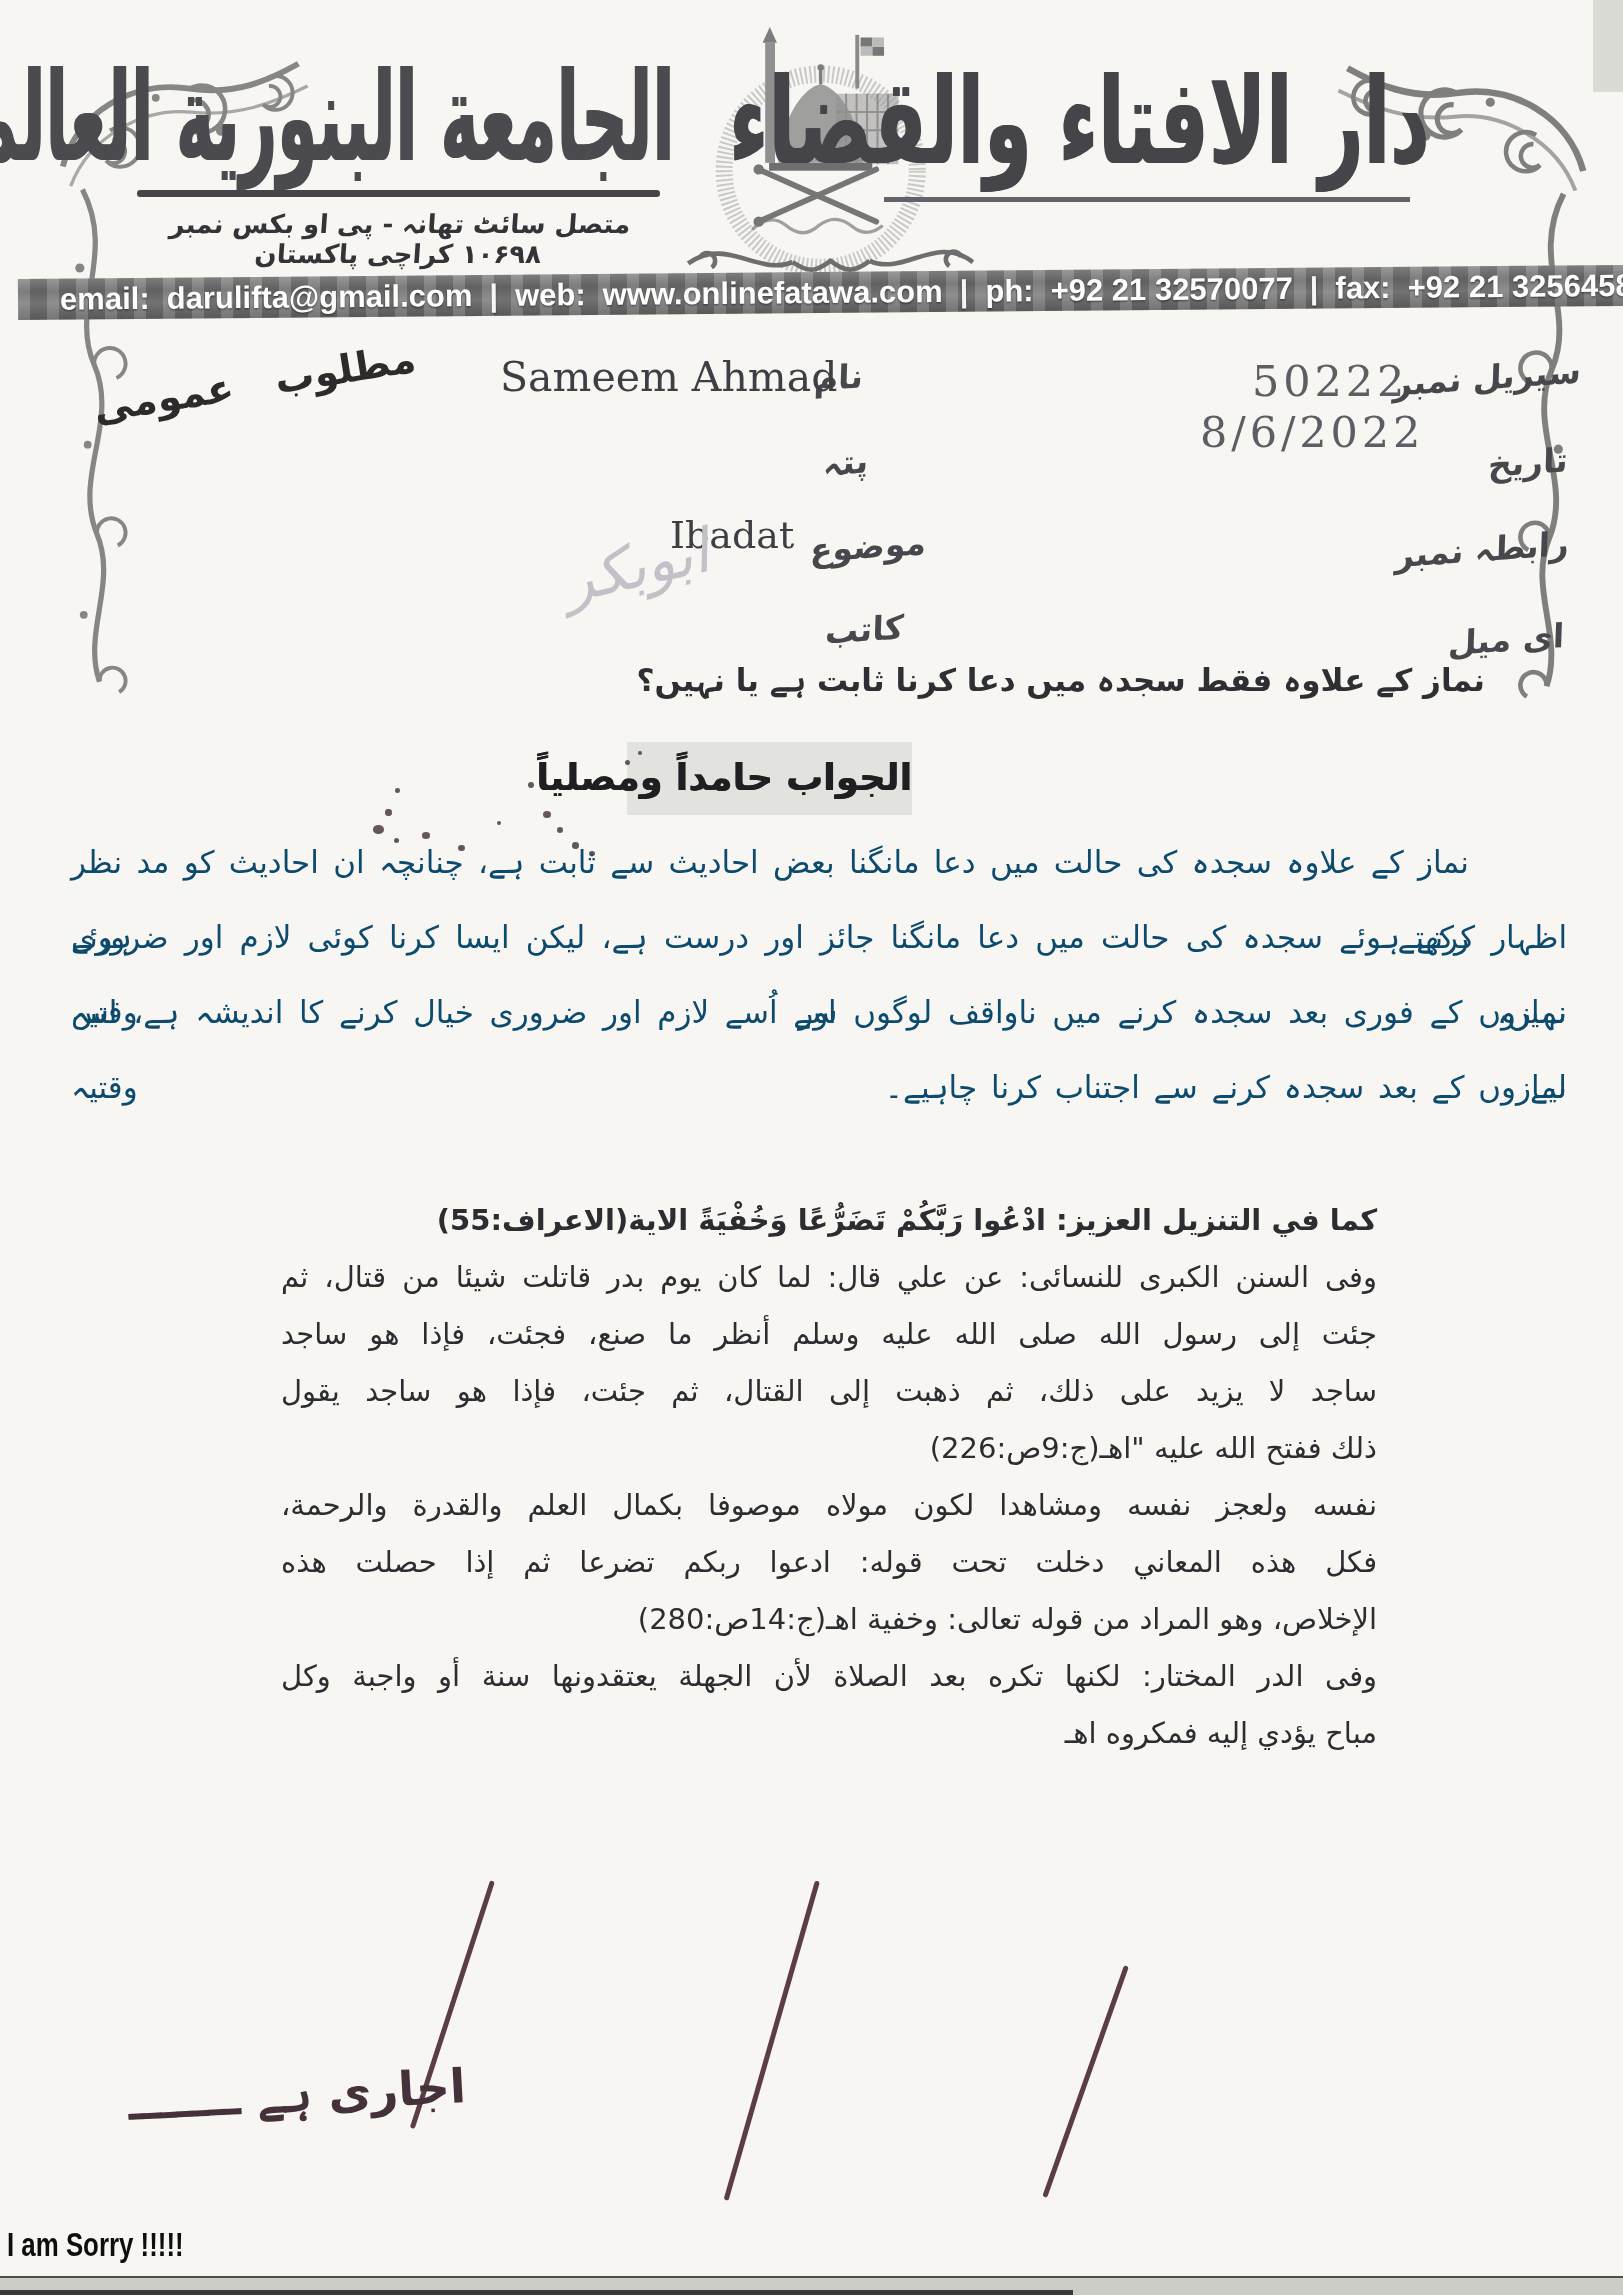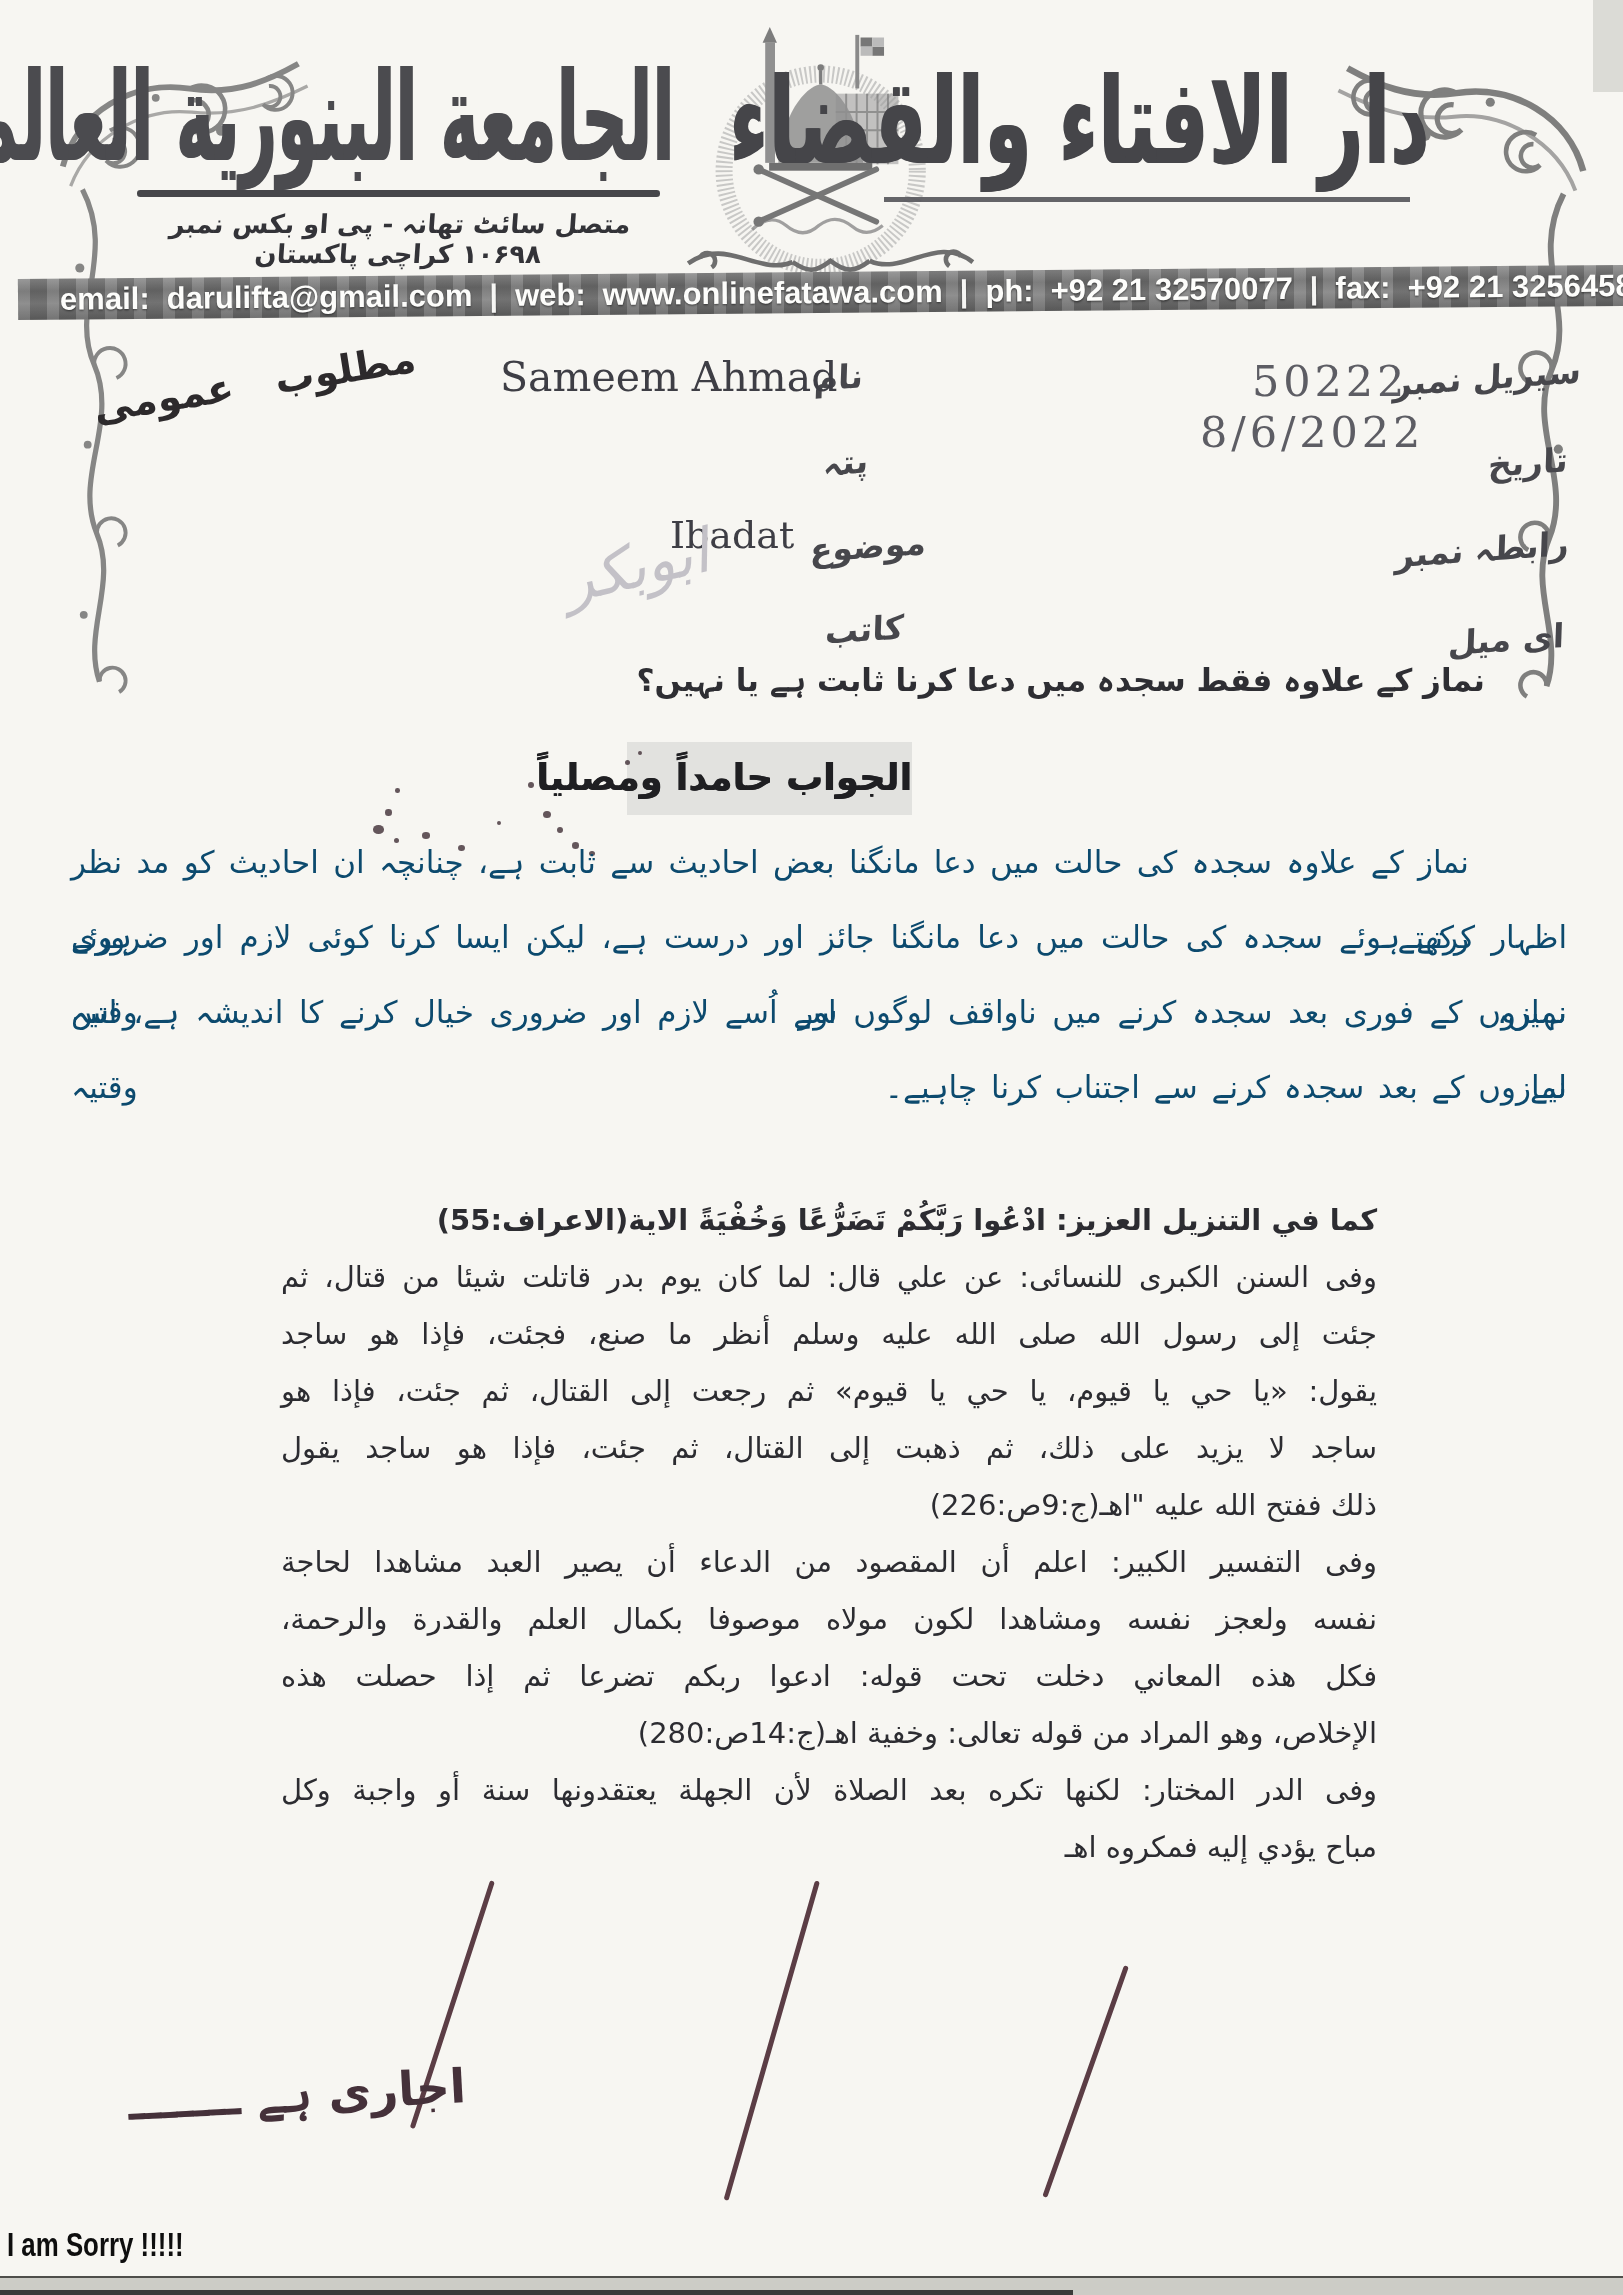--- a/index.html
+++ b/index.html
@@ -200,24 +200,22 @@
     <div class="uline first">نماز کے علاوہ سجدہ کی حالت میں دعا مانگنا بعض احادیث سے ثابت ہے، چنانچہ ان احادیث کو مد نظر رکھتے ہوئے</div>
     <div class="uline">اظہار کرتے ہوئے سجدہ کی حالت میں دعا مانگنا جائز اور درست ہے، لیکن ایسا کرنا کوئی لازم اور ضروری نہیں، اور وقتیہ</div>
     <div class="uline">نمازوں کے فوری بعد سجدہ کرنے میں ناواقف لوگوں سے اُسے لازم اور ضروری خیال کرنے کا اندیشہ ہے، اس لیے وقتیہ</div>
     <div class="uline last">نمازوں کے بعد سجدہ کرنے سے اجتناب کرنا چاہیے۔</div>
   </div>
 
   <div class="abs arab-block">
     <div class="aline short bold">كما في التنزيل العزيز: ادْعُوا رَبَّكُمْ تَضَرُّعًا وَخُفْيَةً الاية(الاعراف:55)</div>
     <div class="aline">وفى السنن الكبرى للنسائى: عن علي قال: لما كان يوم بدر قاتلت شيئا من قتال، ثم</div>
     <div class="aline">جئت إلى رسول الله صلى الله عليه وسلم أنظر ما صنع، فجئت، فإذا هو ساجد</div>
-    <div class="aline">يقول: «يا حي يا قيوم، يا حي يا قيوم» ثم رجعت إلى القتال، ثم جئت، فإذا هو</div>
     <div class="aline">ساجد لا يزيد على ذلك، ثم ذهبت إلى القتال، ثم جئت، فإذا هو ساجد يقول</div>
     <div class="aline short">ذلك ففتح الله عليه "اهـ(ج:9ص:226)</div>
-    <div class="aline">وفى التفسير الكبير: اعلم أن المقصود من الدعاء أن يصير العبد مشاهدا لحاجة</div>
     <div class="aline">نفسه ولعجز نفسه ومشاهدا لكون مولاه موصوفا بكمال العلم والقدرة والرحمة،</div>
     <div class="aline">فكل هذه المعاني دخلت تحت قوله: ادعوا ربكم تضرعا ثم إذا حصلت هذه</div>
     <div class="aline short">الإخلاص، وهو المراد من قوله تعالى: وخفية اهـ(ج:14ص:280)</div>
     <div class="aline">وفى الدر المختار: لكنها تكره بعد الصلاة لأن الجهلة يعتقدونها سنة أو واجبة وكل</div>
     <div class="aline short">مباح يؤدي إليه فمكروه اهـ</div>
   </div>
 
   <div class="stroke s1"></div>
   <div class="stroke s2"></div>
   <div class="stroke s3"></div>

